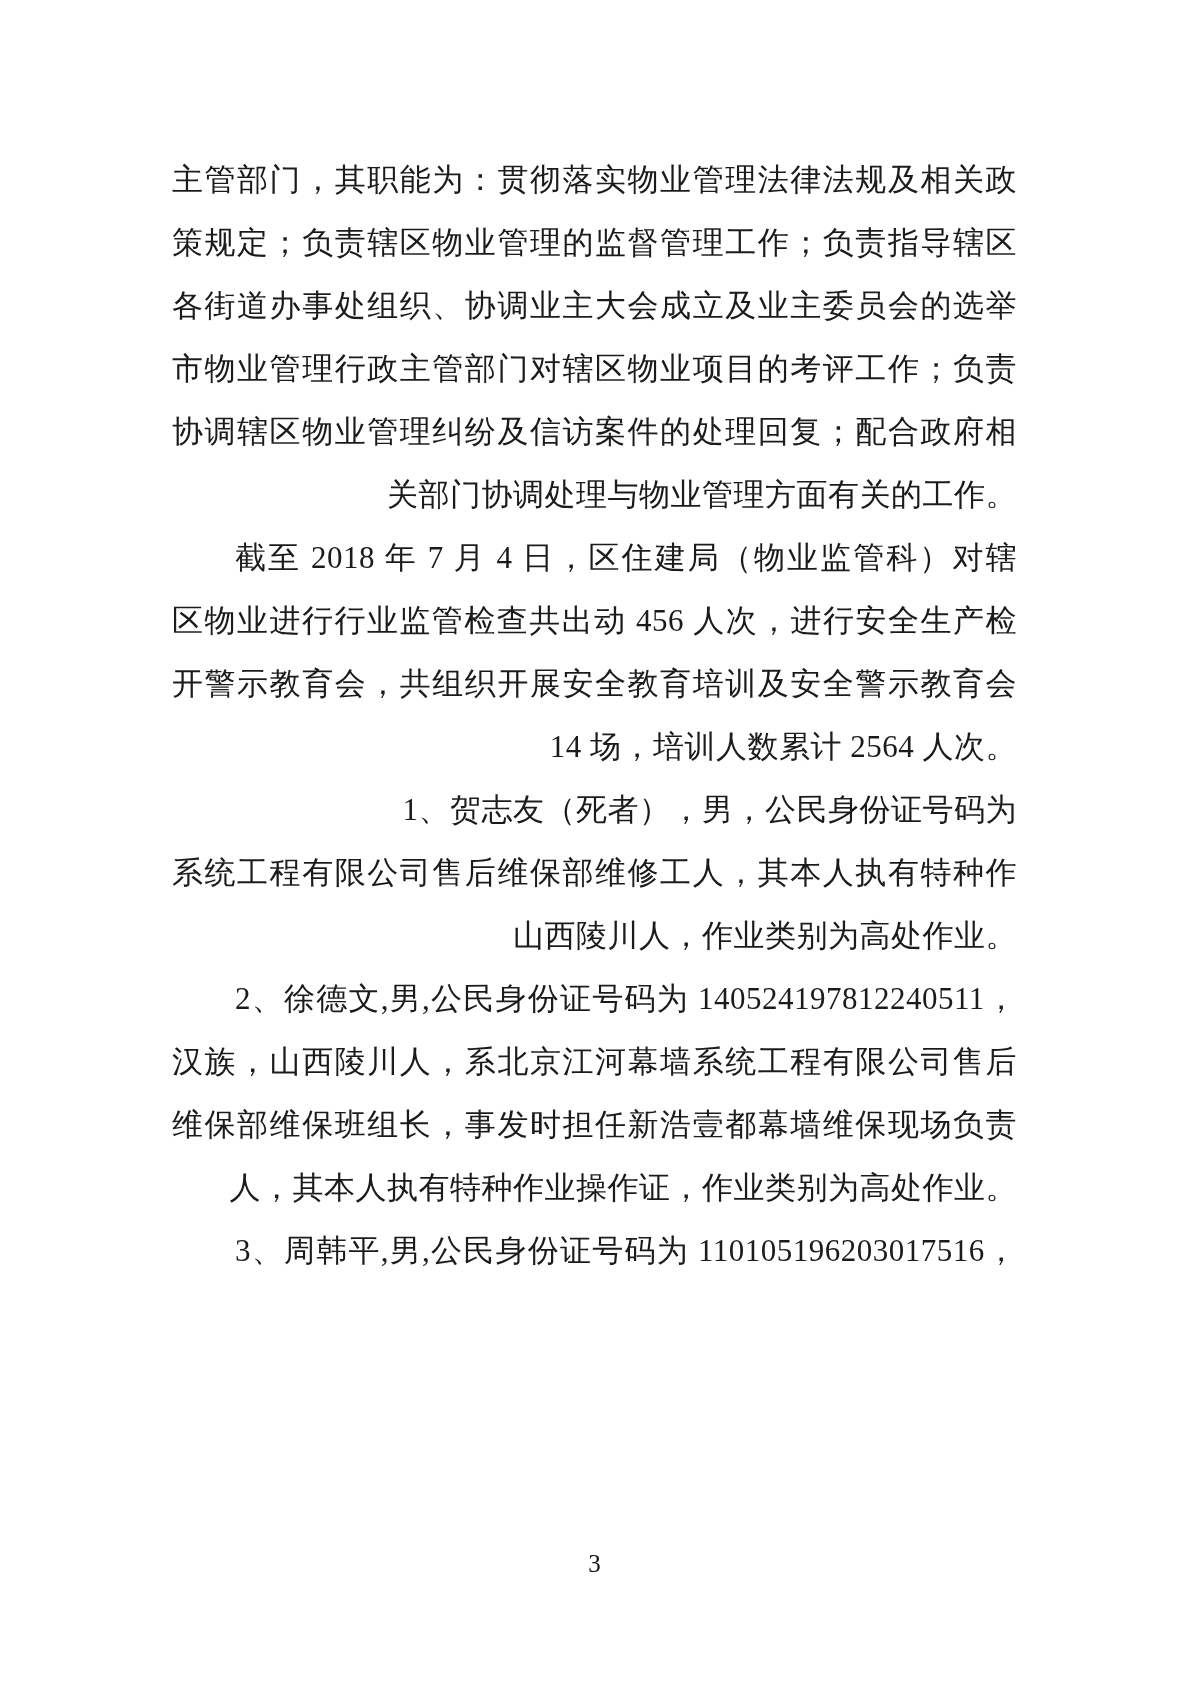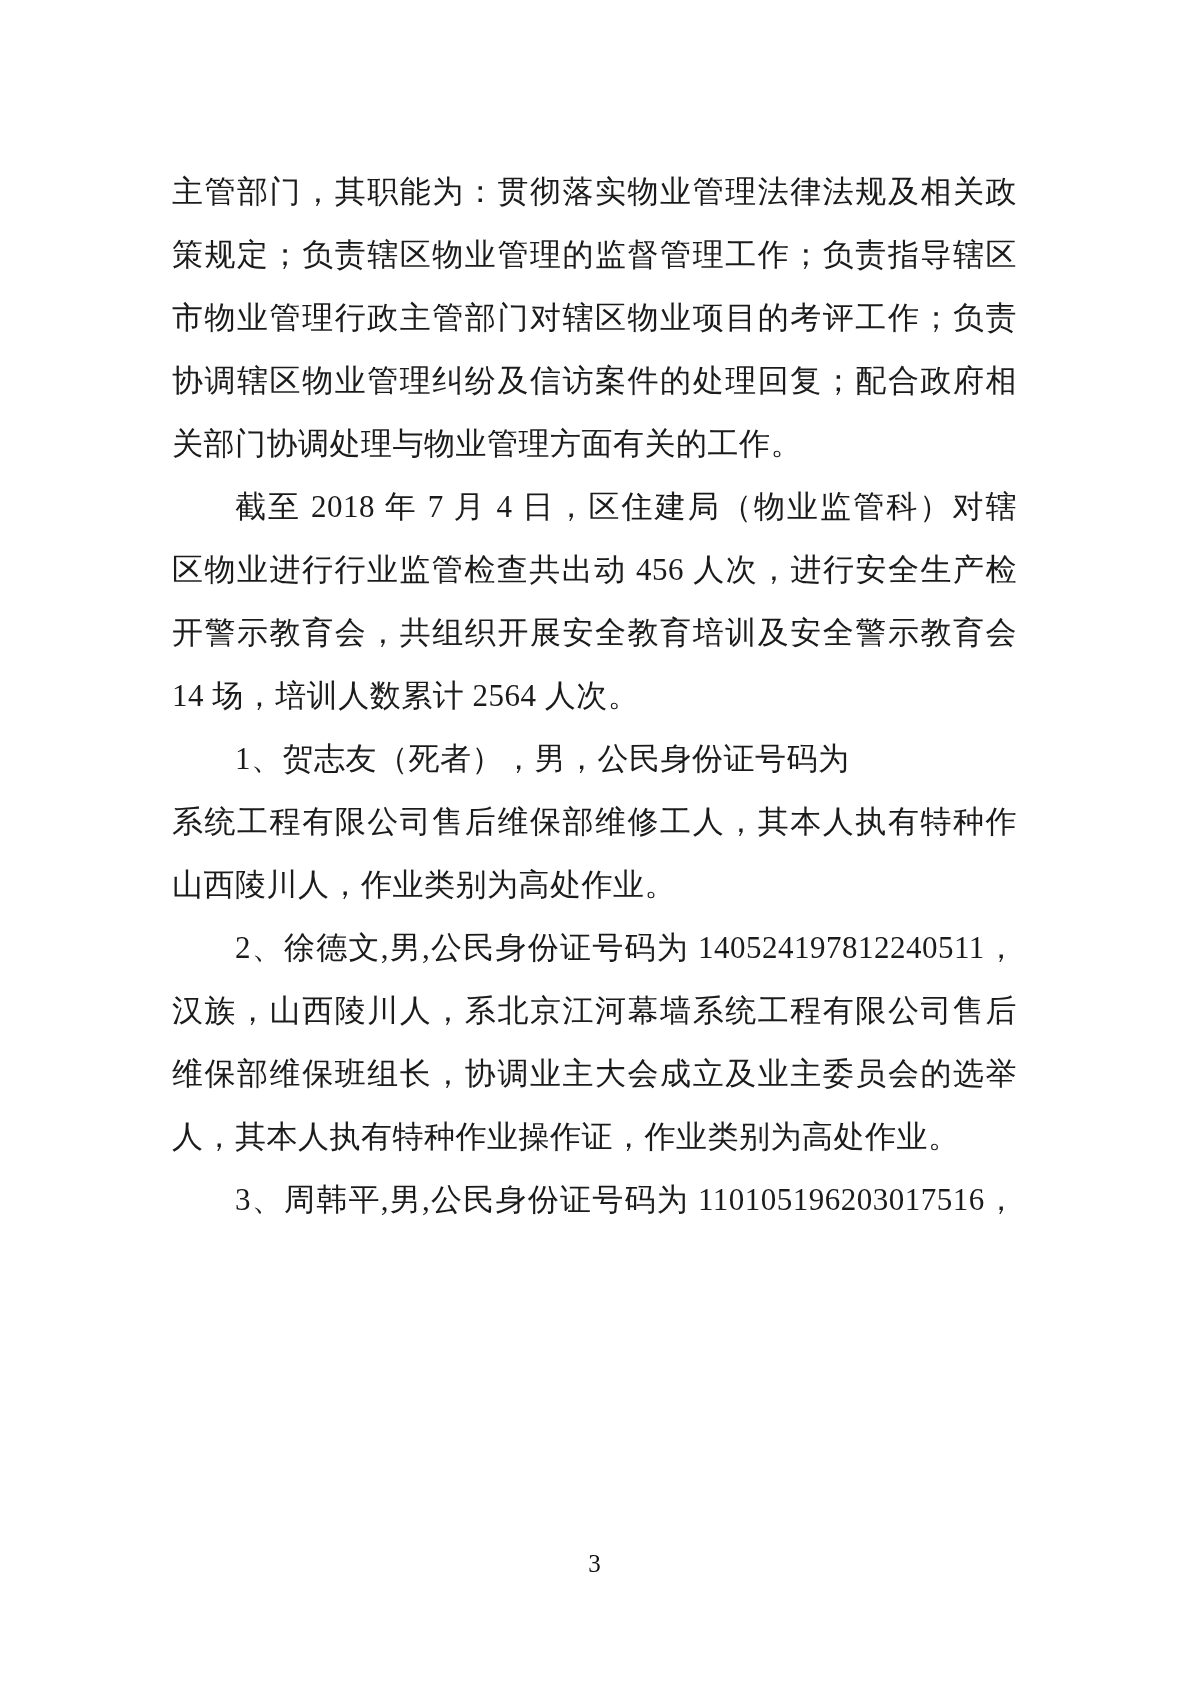--- a/index.html
+++ b/index.html
@@ -16,29 +16,29 @@
     color: #1b1b1b;
   }
   .page {
     position: absolute;
     inset: 0;
     background: #ffffff;
   }
   .page-body {
     position: absolute;
     left: 172px;
-    top: 160px;
+    top: 148px;
     width: 845px;
   }
   .line {
     height: 63px;
     line-height: 63px;
     font-size: 31px;
     letter-spacing: 0.5px;
-    text-align: left;
+    text-align: right;
   }
   
   .line.j {
     text-align: justify;
     text-align-last: justify;
   }
   
   .line.ind {
     padding-left: 63px;
   }
@@ -59,30 +59,31 @@
     color: #111111;
   }
 </style>
 </head>
 <body>
 
 <div class="page">
   <div class="page-body">
     <div class="line j">主管部门，其职能为：贯彻落实物业管理法律法规及相关政</div>
     <div class="line j">策规定；负责辖区物业管理的监督管理工作；负责指导辖区</div>
+    <div class="line j">各街道办事处组织、协调业主大会成立及业主委员会的选举</div>
     <div class="line j">市物业管理行政主管部门对辖区物业项目的考评工作；负责</div>
     <div class="line j">协调辖区物业管理纠纷及信访案件的处理回复；配合政府相</div>
     <div class="line short">关部门协调处理与物业管理方面有关的工作。</div>
     <div class="line j ind">截至 2018 年 7 月 4 日，区住建局（物业监管科）对辖</div>
     <div class="line j">区物业进行行业监管检查共出动 456 人次，进行安全生产检</div>
     <div class="line j">开警示教育会，共组织开展安全教育培训及安全警示教育会</div>
     <div class="line short">14 场，培训人数累计 2564 人次。</div>
     <div class="line short ind">1、贺志友（死者），男，公民身份证号码为</div>
     <div class="line j">系统工程有限公司售后维保部维修工人，其本人执有特种作</div>
     <div class="line short">山西陵川人，作业类别为高处作业。</div>
     <div class="line j ind">2、徐德文,男,公民身份证号码为 140524197812240511，</div>
     <div class="line j">汉族，山西陵川人，系北京江河幕墙系统工程有限公司售后</div>
-    <div class="line j">维保部维保班组长，协调业主大会成立及业主委员会的选举</div>
+    <div class="line j">维保部维保班组长，事发时担任新浩壹都幕墙维保现场负责</div>
     <div class="line short">人，其本人执有特种作业操作证，作业类别为高处作业。</div>
     <div class="line j ind">3、周韩平,男,公民身份证号码为 110105196203017516，</div>
   </div>
   <div class="page-number">3</div>
 </div>
 
 </body></html>

